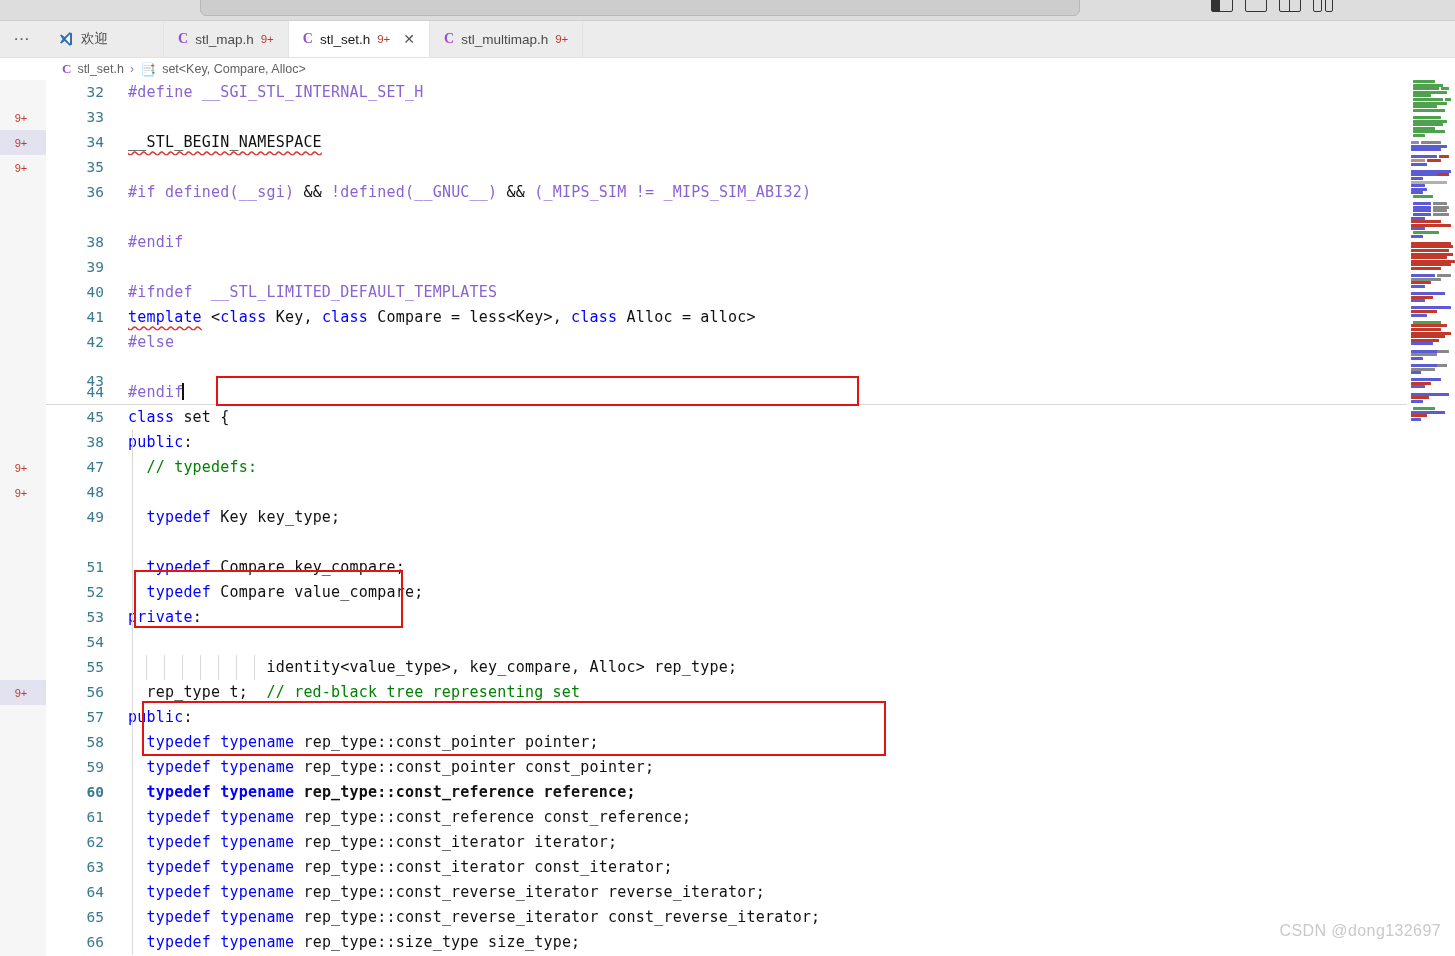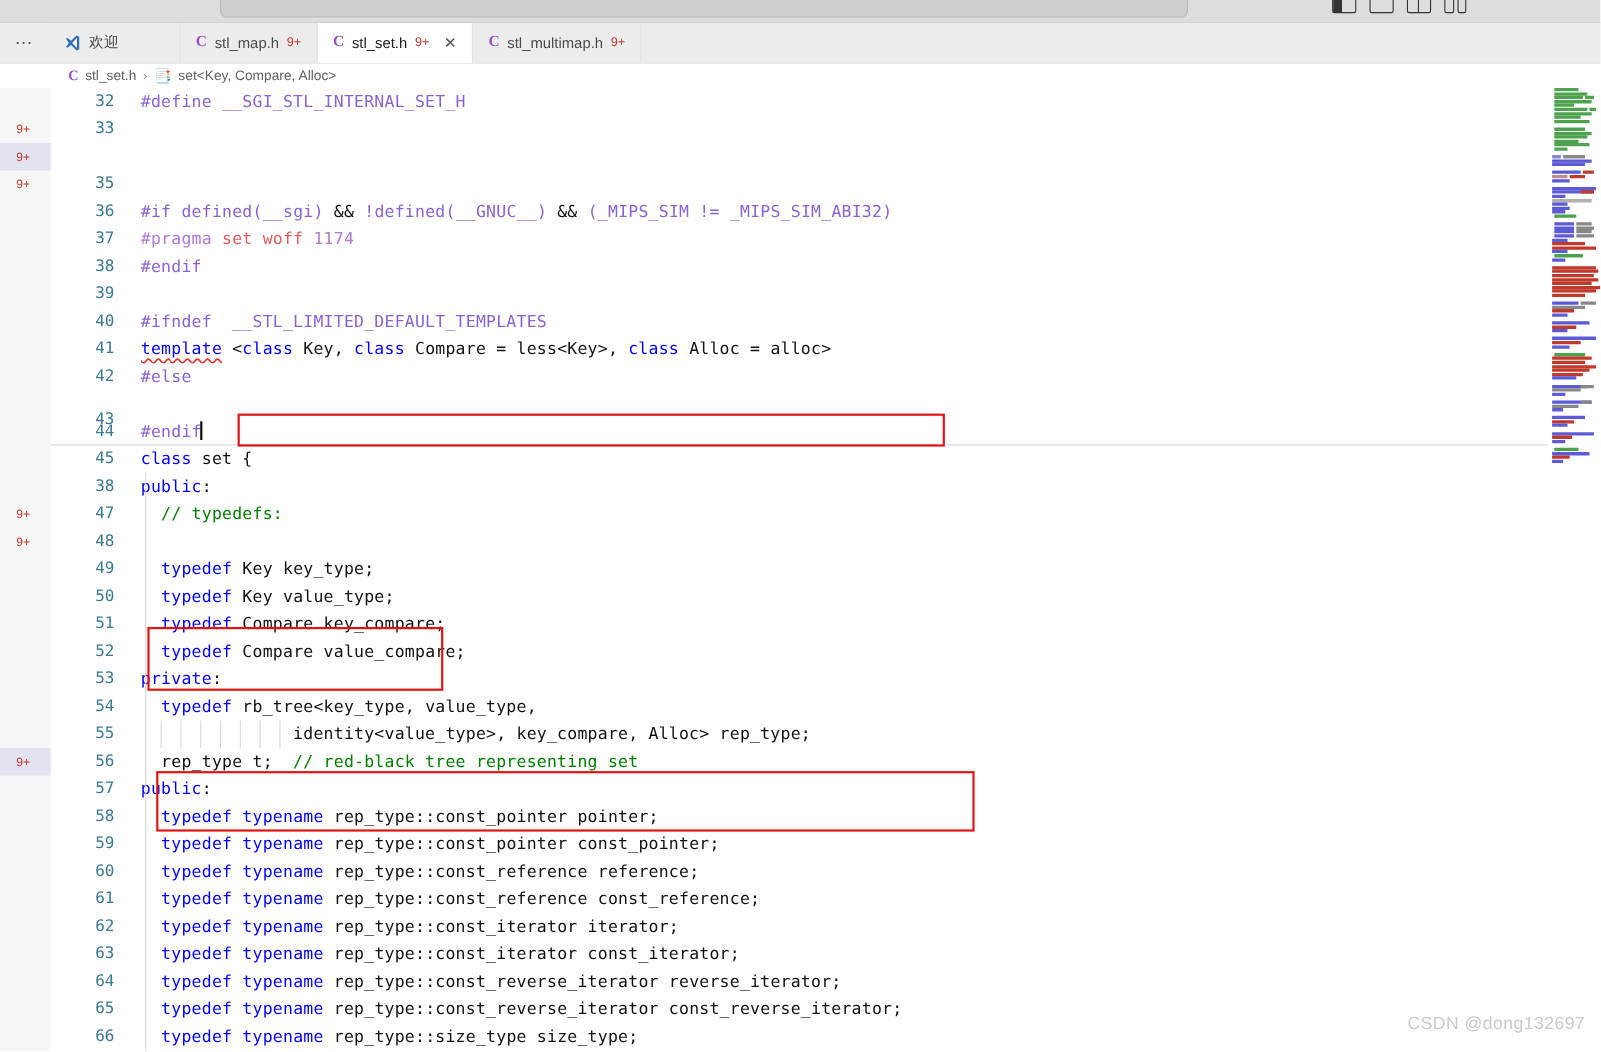--- a/index.html
+++ b/index.html
@@ -225,46 +225,45 @@
         <div class="cl-mark" style="top: 25px;">9+</div>
         <div class="cl-mark hl" style="top: 50px;">9+</div>
         <div class="cl-mark" style="top: 75px;">9+</div>
         <div class="cl-mark" style="top: 375px;">9+</div>
         <div class="cl-mark" style="top: 400px;">9+</div>
         <div class="cl-mark hl" style="top: 600px;">9+</div>
       </div>
     <div class="code-area" id="code-area">
         <div class="row" style="top: 0px; position: absolute; left: 0px; right: 0px;"><span class="ln">32</span><span class="code"><span class="pp">#define </span><span class="pp">__SGI_STL_INTERNAL_SET_H</span></span></div>
         <div class="row" style="top: 25px; position: absolute; left: 0px; right: 0px;"><span class="ln">33</span><span class="code"></span></div>
+        <div class="row" style="top: 50px; position: absolute; left: 0px; right: 0px;"><span class="ln">34</span><span class="code"><span class="id squiggle">__STL_BEGIN_NAMESPACE</span></span></div>
         <div class="row" style="top: 75px; position: absolute; left: 0px; right: 0px;"><span class="ln">35</span><span class="code"></span></div>
         <div class="row" style="top: 100px; position: absolute; left: 0px; right: 0px;"><span class="ln">36</span><span class="code"><span class="pp">#if </span><span class="pp">defined</span><span class="pp">(</span><span class="pp">__sgi</span><span class="pp">) </span><span class="op">&amp;&amp;</span><span class="pp"> !</span><span class="pp">defined</span><span class="pp">(</span><span class="pp">__GNUC__</span><span class="pp">) </span><span class="op">&amp;&amp;</span><span class="pp"> (</span><span class="pp">_MIPS_SIM</span><span class="pp"> !=</span><span class="pp"> _MIPS_SIM_ABI32</span><span class="pp">)</span></span></div>
-        <div class="row" style="top: 125px; position: absolute; left: 0px; right: 0px;"><span class="ln">37</span><span class="code"><span class="ppn">#pragma </span><span class="pps">set woff</span><span class="ppn"> 1174</span></span></div>
         <div class="row" style="top: 150px; position: absolute; left: 0px; right: 0px;"><span class="ln">38</span><span class="code"><span class="pp">#endif</span></span></div>
         <div class="row" style="top: 175px; position: absolute; left: 0px; right: 0px;"><span class="ln">39</span><span class="code"></span></div>
         <div class="row" style="top: 200px; position: absolute; left: 0px; right: 0px;"><span class="ln">40</span><span class="code"><span class="pp">#ifndef </span><span class="pp"> __STL_LIMITED_DEFAULT_TEMPLATES</span></span></div>
         <div class="row" style="top: 225px; position: absolute; left: 0px; right: 0px;"><span class="ln">41</span><span class="code"><span class="kw squiggle">template</span><span class="op"> &lt;</span><span class="kw">class</span><span class="id"> Key, </span><span class="kw">class</span><span class="id"> Compare = less&lt;Key&gt;, </span><span class="kw">class</span><span class="id"> Alloc = alloc&gt;</span></span></div>
         <div class="row" style="top: 250px; position: absolute; left: 0px; right: 0px;"><span class="ln">42</span><span class="code"><span class="pp">#else</span></span></div>
         <div class="row" style="top: 289px; position: absolute; left: 0px; right: 0px;"><span class="ln">43</span></div>
         <div class="row" style="top: 300px; position: absolute; left: 0px; right: 0px;"><span class="ln">44</span><span class="code"><span class="pp">#endif</span><span class="cursor"></span></span><div class="rowline" style="background: rgb(216, 216, 216);"></div></div>
         <div class="row" style="top: 325px; position: absolute; left: 0px; right: 0px;"><span class="ln">45</span><span class="code"><span class="kw">class</span><span class="id"> set {</span></span></div>
         <div class="row" style="top: 350px; position: absolute; left: 0px; right: 0px;"><span class="ln">38</span><span class="code"><span class="kw">public</span><span class="id">:</span></span></div>
         <div class="row" style="top: 375px; position: absolute; left: 0px; right: 0px;"><span class="ln">47</span><span class="code"><span class="cm">  // typedefs:</span></span></div>
         <div class="row" style="top: 400px; position: absolute; left: 0px; right: 0px;"><span class="ln">48</span><span class="code"></span></div>
         <div class="row" style="top: 425px; position: absolute; left: 0px; right: 0px;"><span class="ln">49</span><span class="code"><span class="id">  </span><span class="kw">typedef</span><span class="id"> Key key_type;</span></span></div>
-        <div class="row" style="top: 450px; position: absolute; left: 0px; right: 0px;"><span class="ln">50</span><span class="code"><span class="id">  </span><span class="kw">typedef</span><span class="id"> Key value_type;</span></span></div>
         <div class="row" style="top: 475px; position: absolute; left: 0px; right: 0px;"><span class="ln">51</span><span class="code"><span class="id">  </span><span class="kw">typedef</span><span class="id"> Compare key_compare;</span></span></div>
         <div class="row" style="top: 500px; position: absolute; left: 0px; right: 0px;"><span class="ln">52</span><span class="code"><span class="id">  </span><span class="kw">typedef</span><span class="id"> Compare value_compare;</span></span></div>
         <div class="row" style="top: 525px; position: absolute; left: 0px; right: 0px;"><span class="ln">53</span><span class="code"><span class="kw">private</span><span class="id">:</span></span></div>
-        <div class="row" style="top: 550px; position: absolute; left: 0px; right: 0px;"><span class="ln">54</span><span class="code"><span class="id">  </span><span class="kw">typedef</span><span class="id"> rb_tree&lt;key_type, value_type,</span></span></div>
+        <div class="row" style="top: 550px; position: absolute; left: 0px; right: 0px;"><span class="ln">54</span></div>
         <div class="row" style="top: 575px; position: absolute; left: 0px; right: 0px;"><span class="ln">55</span><span class="code"><span class="id">               identity&lt;value_type&gt;, key_compare, Alloc&gt; rep_type;</span></span></div>
         <div class="row" style="top: 600px; position: absolute; left: 0px; right: 0px;"><span class="ln">56</span><span class="code"><span class="id">  rep_type t;  </span><span class="cm">// red-black tree representing set</span></span></div>
         <div class="row" style="top: 625px; position: absolute; left: 0px; right: 0px;"><span class="ln">57</span><span class="code"><span class="kw">public</span><span class="id">:</span></span></div>
         <div class="row" style="top: 650px; position: absolute; left: 0px; right: 0px;"><span class="ln">58</span><span class="code"><span class="id">  </span><span class="kw">typedef</span><span class="id"> </span><span class="kw">typename</span><span class="id"> rep_type::const_pointer pointer;</span></span></div>
         <div class="row" style="top: 675px; position: absolute; left: 0px; right: 0px;"><span class="ln">59</span><span class="code"><span class="id">  </span><span class="kw">typedef</span><span class="id"> </span><span class="kw">typename</span><span class="id"> rep_type::const_pointer const_pointer;</span></span></div>
-        <div class="row" style="top: 700px; position: absolute; left: 0px; right: 0px;"><span class="ln">60</span><span class="code"><span class="id">  </span><span class="kw">typedef</span><span class="id"> </span><span class="kw">typename</span><span class="id"> rep_type::const_reference reference;</span></span></div>
+        <div class="row" style="top: 700px; position: absolute; left: 0px; right: 0px; font-weight: bold;"><span class="ln">60</span><span class="code"><span class="id">  </span><span class="kw">typedef</span><span class="id"> </span><span class="kw">typename</span><span class="id"> rep_type::const_reference reference;</span></span></div>
         <div class="row" style="top: 725px; position: absolute; left: 0px; right: 0px;"><span class="ln">61</span><span class="code"><span class="id">  </span><span class="kw">typedef</span><span class="id"> </span><span class="kw">typename</span><span class="id"> rep_type::const_reference const_reference;</span></span></div>
         <div class="row" style="top: 750px; position: absolute; left: 0px; right: 0px;"><span class="ln">62</span><span class="code"><span class="id">  </span><span class="kw">typedef</span><span class="id"> </span><span class="kw">typename</span><span class="id"> rep_type::const_iterator iterator;</span></span></div>
         <div class="row" style="top: 775px; position: absolute; left: 0px; right: 0px;"><span class="ln">63</span><span class="code"><span class="id">  </span><span class="kw">typedef</span><span class="id"> </span><span class="kw">typename</span><span class="id"> rep_type::const_iterator const_iterator;</span></span></div>
         <div class="row" style="top: 800px; position: absolute; left: 0px; right: 0px; text-decoration: underline;"><span class="ln">64</span><span class="code"><span class="id">  </span><span class="kw">typedef</span><span class="id"> </span><span class="kw">typename</span><span class="id"> rep_type::const_reverse_iterator reverse_iterator;</span></span></div>
         <div class="row" style="top: 825px; position: absolute; left: 0px; right: 0px;"><span class="ln">65</span><span class="code"><span class="id">  </span><span class="kw">typedef</span><span class="id"> </span><span class="kw">typename</span><span class="id"> rep_type::const_reverse_iterator const_reverse_iterator;</span></span></div>
         <div class="row" style="top: 850px; position: absolute; left: 0px; right: 0px;"><span class="ln">66</span><span class="code"><span class="id">  </span><span class="kw">typedef</span><span class="id"> </span><span class="kw">typename</span><span class="id"> rep_type::size_type size_type;</span></span></div>
         <div class="block-guide" style="left: 86px; top: 350px; height: 525px;"></div>
         <div class="indent-guides" style="top: 575px;">
           <i style="left: 100px;"></i>
           <i style="left: 118px;"></i>

